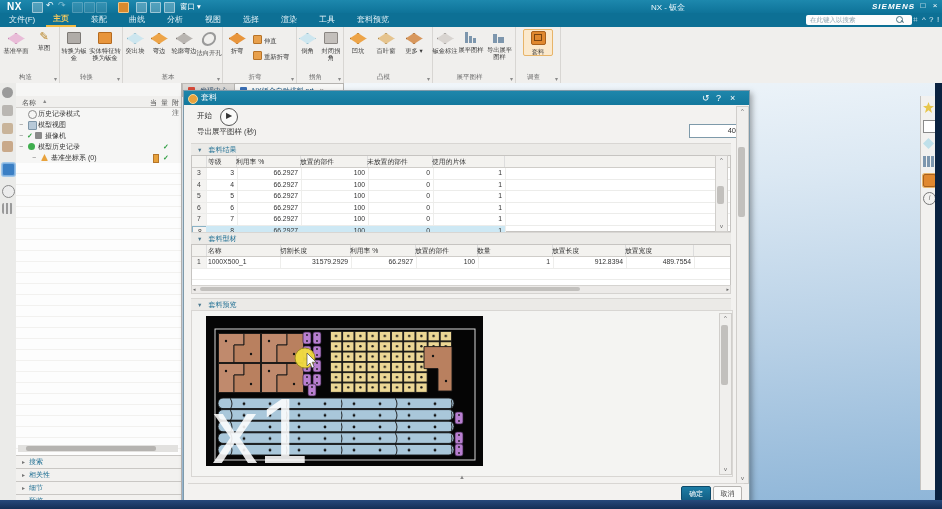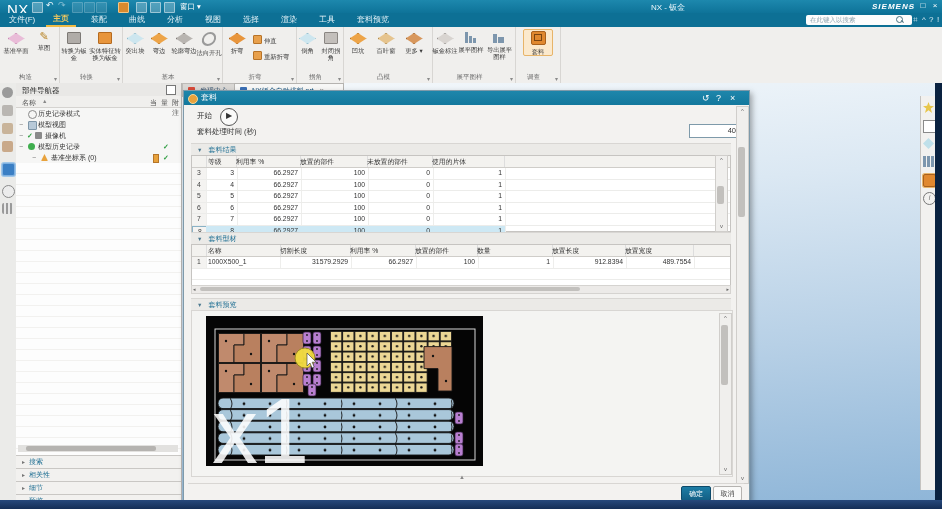--- a/index.html
+++ b/index.html
@@ -3,21 +3,21 @@
 <meta charset="utf-8">
 <style>
   html,body{margin:0;padding:0;background:#0a2240;}
   #stage{position:relative;width:942px;height:509px;overflow:hidden;
          font-family:"Liberation Sans",sans-serif;background:#0a2240;
          -webkit-font-smoothing:antialiased;}
   .abs{position:absolute;}
   
   #titlebar{left:0;top:0;width:942px;height:13px;
     background:linear-gradient(#1d88ad,#0e7399);color:#fff;font-size:8px;}
-  #nx-logo{left:7px;top:1px;font-size:15px;font-weight:normal;letter-spacing:.5px;}
+  #nx-logo{left:7px;top:1px;font-size:10px;font-weight:bold;letter-spacing:.5px;}
   .qat{top:2px;width:9px;height:9px;background:rgba(255,255,255,.25);
        border:1px solid rgba(255,255,255,.45);border-radius:1px;}
   .qat.dis{opacity:.45;}
   .qat.orange{background:#d88a2e;border-color:#f3c583;}
   .tb-glyph{top:0px;color:#eaf6fb;font-size:9px;}
   #win-title{top:2px;left:608px;width:120px;text-align:center;font-size:8px;color:#eaf6fb;}
   #brand{top:2px;left:872px;font-size:8px;font-weight:bold;font-style:italic;letter-spacing:1px;color:#fff;}
   .winbtn{top:1px;width:10px;height:10px;color:#fff;font-size:8px;text-align:center;line-height:10px;}
   
   #menubar{left:0;top:13px;width:942px;height:14px;background:#0d7095;color:#e6f3f8;font-size:8px;}
@@ -274,24 +274,20 @@
     <span class="abs res-ic" style="top:4px;border-radius:50%;background:#9a9a9a"></span>
     <span class="abs res-ic" style="top:22px"></span>
     <span class="abs res-ic" style="top:40px;background:#c9b49a"></span>
     <span class="abs res-ic" style="top:58px;background:#c9a98a"></span>
     <span class="abs res-ic globe" style="top:80px"></span>
     <span class="abs res-ic clockic" style="top:102px"></span>
     <span class="abs res-ic gridic" style="top:120px"></span>
   </div>
 
   <div class="abs" id="navigator">
-    <div class="abs" id="nav-header">
-      <span class="abs" style="left:6px;top:3px;font-size:7.5px;color:#222">部件导航器</span>
-      <span class="abs" style="left:150px;top:2px;width:8px;height:8px;border:1px solid #777;background:#fff"></span>
-    </div>
     <div class="abs" id="nav-cols">
       <span class="abs" style="left:6px;top:2px">名称</span>
       <span class="abs" style="left:26px;top:2px;font-size:5.5px;color:#888">▲</span>
       <span class="abs" style="left:134px;top:2px">当</span>
       <span class="abs" style="left:145px;top:2px">量</span>
       <span class="abs" style="left:156px;top:2px">附注</span>
     </div>
     <div class="trow" style="top:25px">
       <span class="tic" style="left:12px;border:1px solid #8a8a8a;border-radius:50%"></span>
       <span class="lbl" style="left:22px">历史记录模式</span>
@@ -343,21 +339,21 @@
     <div class="abs" id="dlg-title">
       <span class="abs" style="left:4px;top:3px;width:8px;height:8px;background:#e8a23c;border-radius:50%;border:1px solid #f3d79a"></span>
       <span class="abs" style="left:17px">套料</span>
       <span class="abs dlg-tbtn" style="left:518px">↺</span>
       <span class="abs dlg-tbtn" style="left:532px">?</span>
       <span class="abs dlg-tbtn" style="left:546px">×</span>
     </div>
 
     <span class="abs" style="left:13px;top:20px">开始</span>
     <div class="abs" id="playbtn"><span>▶</span></div>
-    <span class="abs" style="left:13px;top:36px">套料处理时间 (秒)</span>
+    <span class="abs" style="left:13px;top:36px">导出展平图样 (秒)</span>
     <div class="abs" id="timefield">40</div>
 
     <div class="abs vsb" style="left:552px;top:15px;height:376px">
       <span class="a" style="top:0">^</span>
       <span class="th2" style="top:40px;height:70px"></span>
       <span class="a" style="bottom:0">v</span>
     </div>
 
     <div class="secbar" style="top:52px">
       <span class="tri">▼</span>

